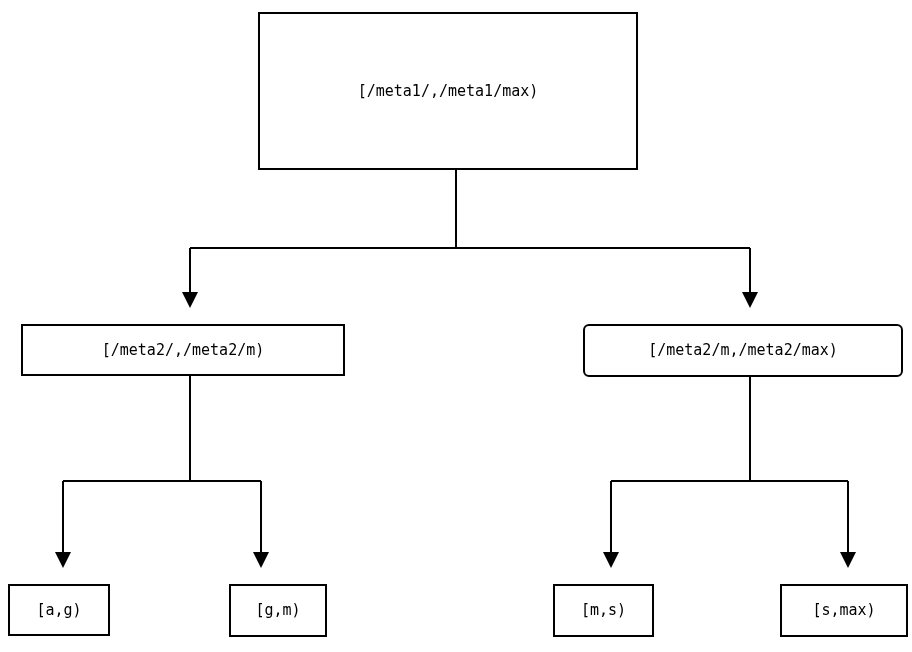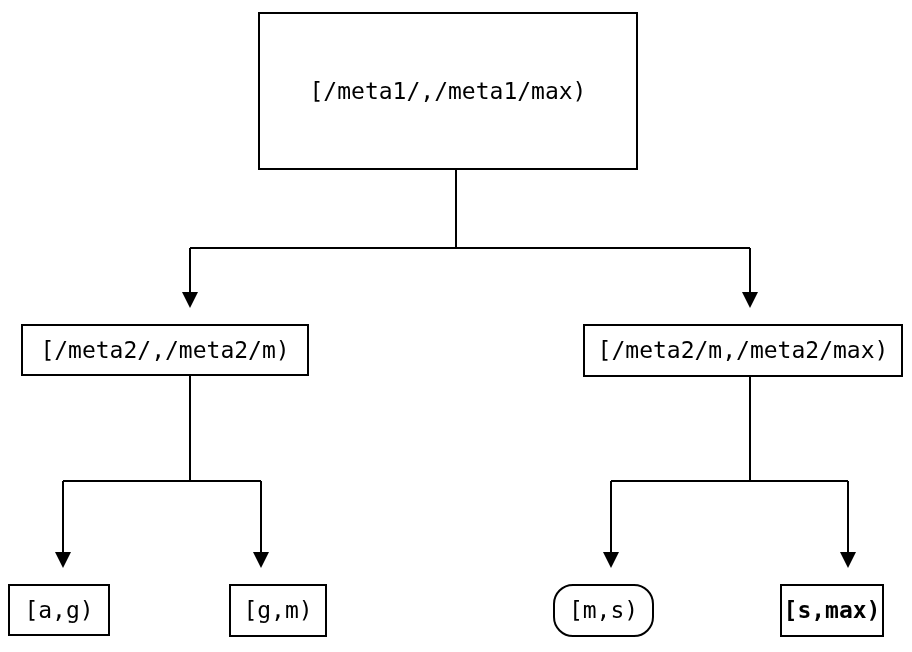--- a/index.html
+++ b/index.html
@@ -27,32 +27,32 @@
     stroke-width: 2;
   }
   .node {
     position: absolute;
     box-sizing: border-box;
     border: 2px solid #000000;
     background: #ffffff;
     display: flex;
     align-items: center;
     justify-content: center;
-    font-size: 23px;
+    font-size: 15px;
     line-height: 1;
     white-space: nowrap;
     z-index: 1;
   }
   .n-root     { left: 258px; top: 12px;  width: 380px; height: 158px; }
-  .n-mid-l    { left: 21px;  top: 324px; width: 288px; height: 52px;  }
-  .n-mid-r    { left: 583px; top: 324px; width: 320px; height: 53px;  }
+  .n-mid-l    { left: 21px;  top: 324px; width: 324px; height: 52px;  }
+  .n-mid-r    { left: 583px; top: 324px; width: 320px; height: 53px; border-radius: 6px;  }
   .n-leaf-ag  { left: 8px;   top: 584px; width: 102px; height: 52px;  }
   .n-leaf-gm  { left: 205px; top: 584px; width: 98px;  height: 53px; margin-left: 24px;  }
-  .n-leaf-ms  { left: 553px; top: 584px; width: 101px; height: 53px; border-radius: 20px;  }
-  .n-leaf-smax{ left: 780px; top: 584px; width: 104px; height: 53px; font-weight: bold;  }
+  .n-leaf-ms  { left: 553px; top: 584px; width: 101px; height: 53px;  }
+  .n-leaf-smax{ left: 780px; top: 584px; width: 128px; height: 53px;  }
 </style>
 </head>
 <body>
 
 <div class="canvas">
 
   <svg class="connectors" width="912" height="652" viewBox="0 0 912 652">
     <path d="M456 170 V248
              M190 248 H750
              M190 248 V292

